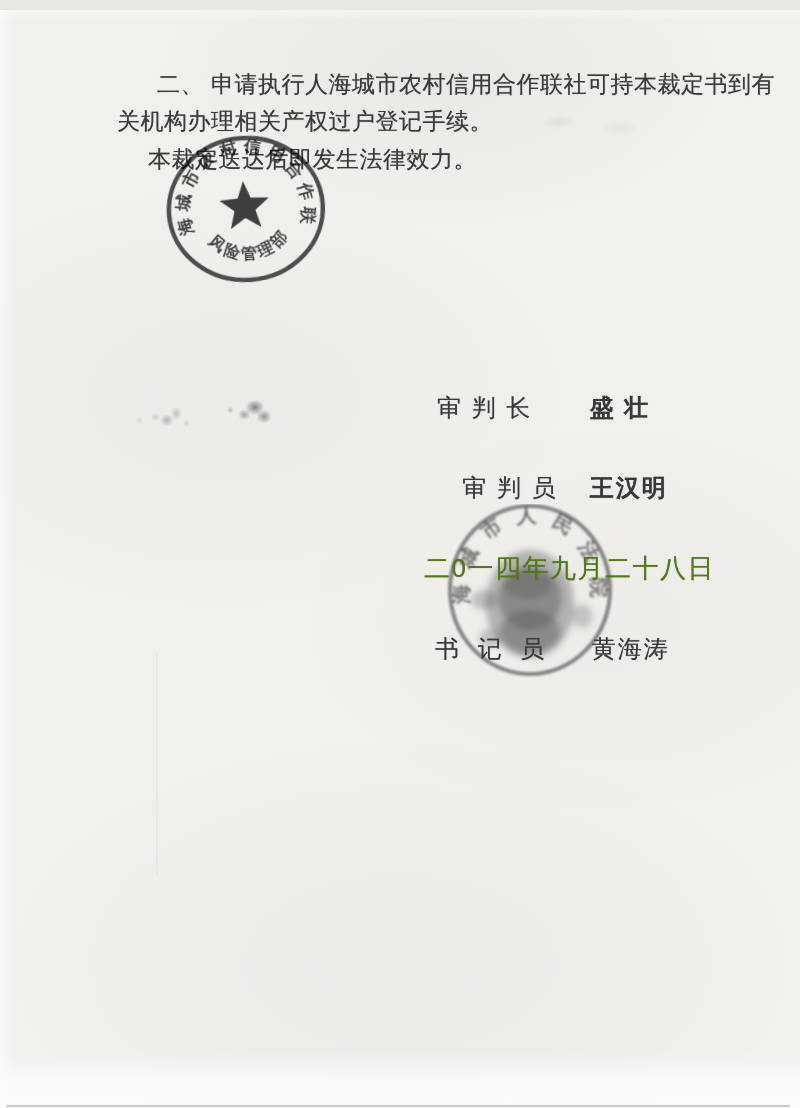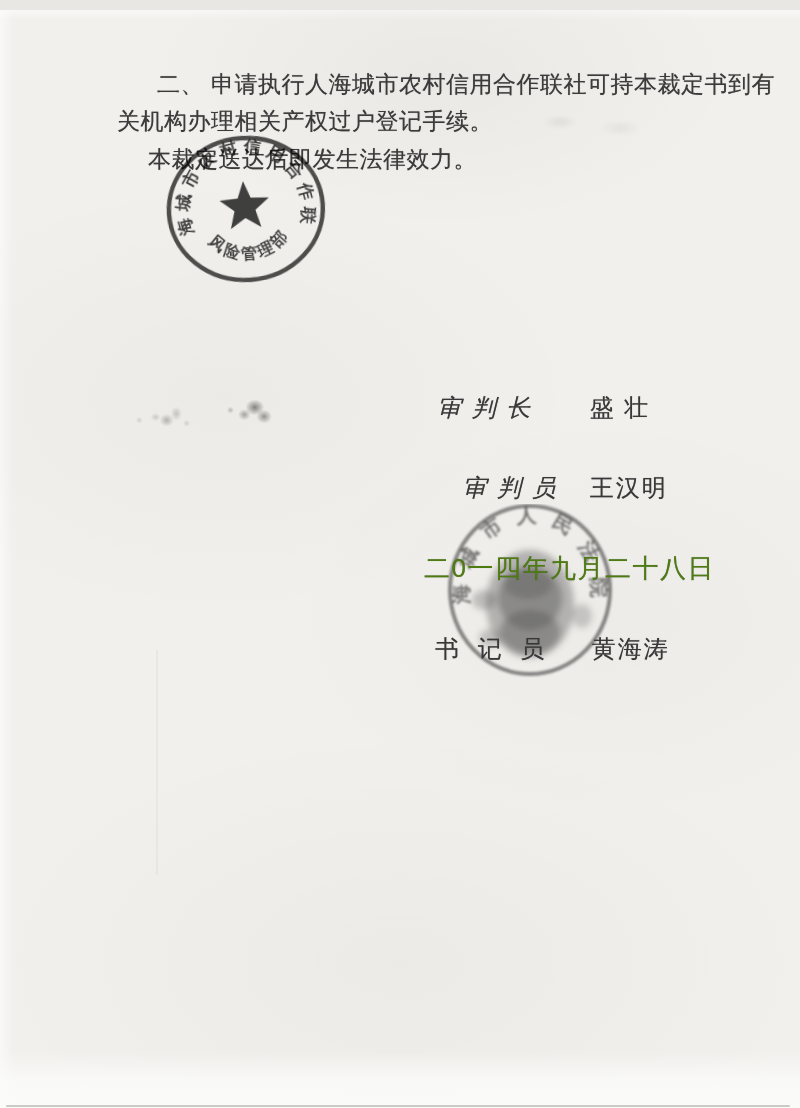--- a/index.html
+++ b/index.html
@@ -45,22 +45,22 @@
   .l3{left:148px;top:134px;}
   .stamp{position:absolute;z-index:5;mix-blend-mode:multiply;}
   .stamp-credit{left:163px;top:125px;transform:rotate(-4deg);filter:blur(0.5px);opacity:0.92;}
   .stamp-court{left:446px;top:494px;opacity:0.88;}
   .stamp text{font-family:"Liberation Sans","DejaVu Sans",sans-serif;font-weight:bold;}
   .sig-row{
     position:absolute;left:437px;z-index:6;white-space:nowrap;
     font-size:24px;color:#383838;text-shadow:0 0 0.7px rgba(56,56,56,0.6);
   }
   .sig-1{top:382px;} .sig-2{top:422px;} .sig-3{top:462px;text-align:center;}
-  .role{display:inline-block;width:146px;letter-spacing:2px;font-style:italic;}
-  .sig-name{letter-spacing:2px;}
+  .role{display:inline-block;width:146px;letter-spacing:2px;}
+  .sig-name{letter-spacing:2px;font-weight:bold;}
   .date-line{
     position:absolute;left:424px;top:541px;z-index:6;white-space:nowrap;
     font-size:26px;letter-spacing:1.5px;color:#4d7c0f;
     text-shadow:0 0 0.7px rgba(58,58,58,0.6);
   }
   .clerk-row{
     position:absolute;left:435px;top:623px;z-index:6;white-space:nowrap;
     font-size:24px;color:#383838;text-shadow:0 0 0.7px rgba(56,56,56,0.6);
   }
   .clerk-role{display:inline-block;width:150px;letter-spacing:6px;}

